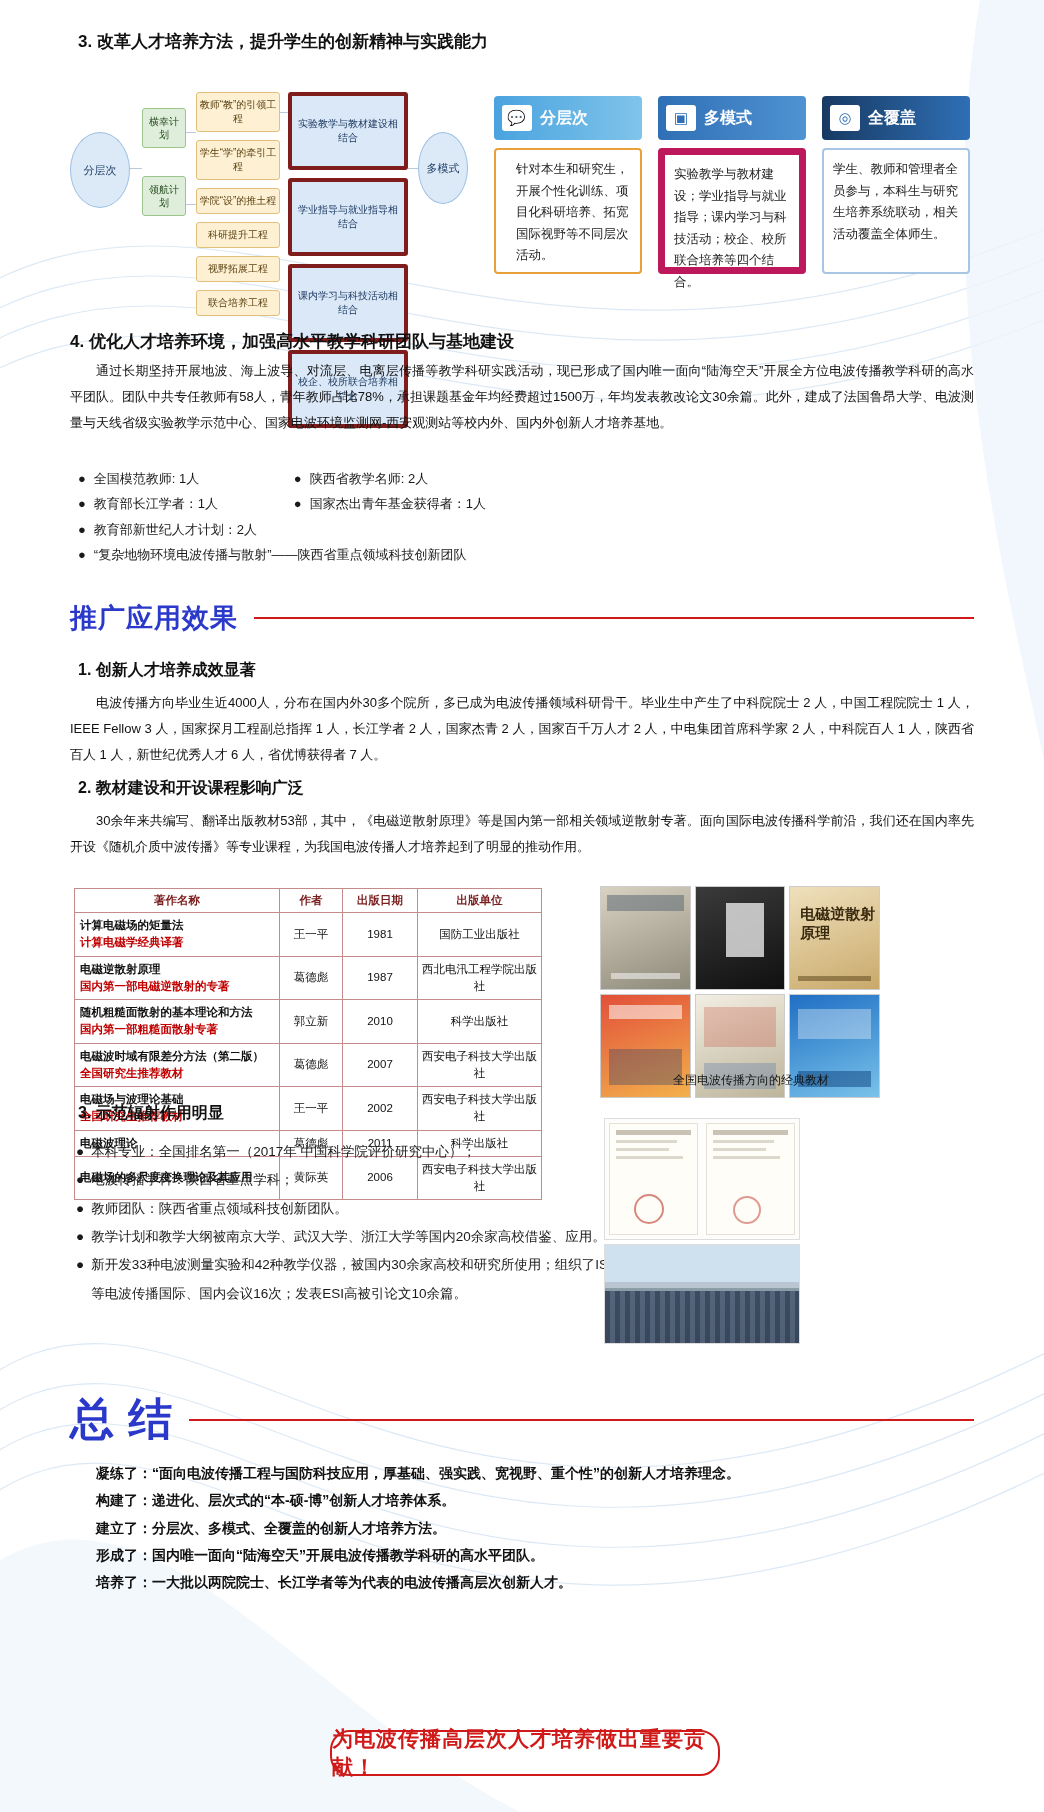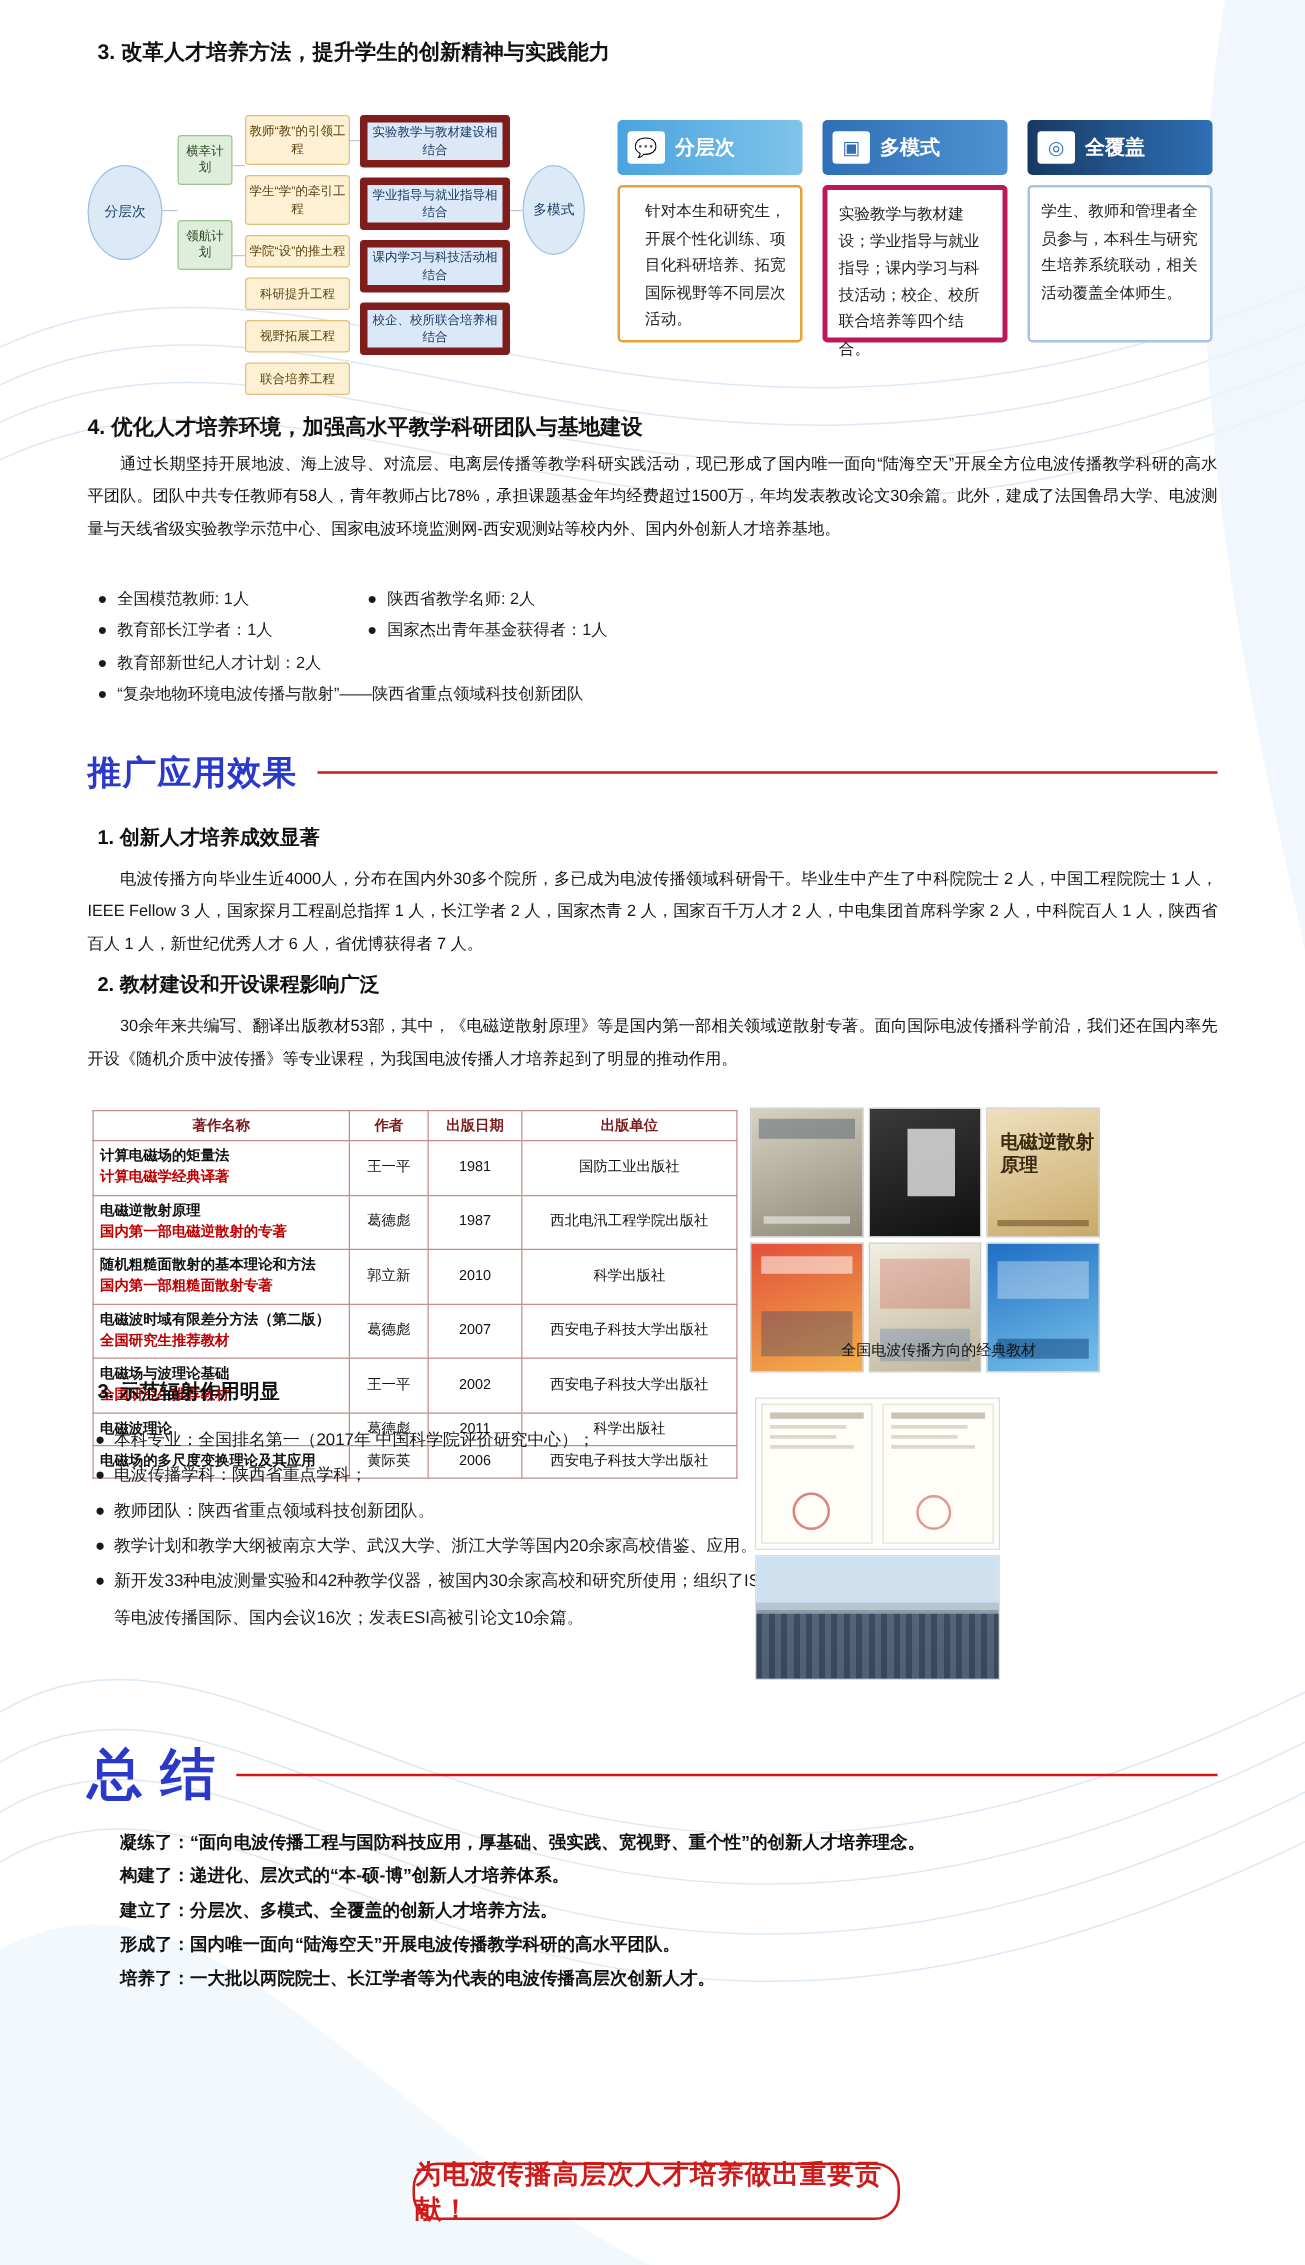--- a/index.html
+++ b/index.html
@@ -31,22 +31,22 @@
     background:#dfeeda;border:1px solid #9dc48d;color:#254a1d;font-size:10px;
     border-radius:3px;text-align:center;line-height:1.3;padding:6px 2px;margin-bottom:28px;
   }
   .dg-col3{position:absolute;left:126px;top:20px;width:84px;}
   .dg-box3{
     background:#fdf0d3;border:1px solid #e3c07a;color:#5d4312;font-size:10px;
     border-radius:3px;text-align:center;padding:5px 2px;margin-bottom:8px;
   }
   .dg-col4{position:absolute;left:218px;top:20px;width:120px;}
   .dg-box4{
-    background:#dbe8f8;border:6px solid #7f1d1d;color:#1d3b61;font-size:10px;
-    border-radius:3px;text-align:center;padding:1px 2px;margin-bottom:8px;
+    background:#dbe8f8;border:4px solid #7f1d1d;color:#1d3b61;font-size:10px;
+    border-radius:3px;text-align:center;padding:21px 2px;margin-bottom:8px;
   }
   .dg-oval2{
     position:absolute;left:348px;top:60px;width:48px;height:70px;border-radius:50%;
     background:#dce9f7;border:1px solid #9cc0e4;color:#1f3f66;
     font-size:11px;display:flex;align-items:center;justify-content:center;text-align:center;line-height:1.35;
   }
   .dg-line{position:absolute;background:#b9c9d9;}
 
   
   .cards{position:absolute;left:494px;top:96px;width:478px;}
@@ -55,21 +55,21 @@
     height:44px;border-radius:4px;display:flex;align-items:center;
     color:#fff;font-size:16px;font-weight:bold;padding-left:8px;box-sizing:border-box;
   }
   .card .bd{
     margin-top:8px;border-radius:4px;padding:9px 9px;box-sizing:border-box;
     font-size:12.5px;line-height:1.72;height:126px;color:#222;background:#fff;
   }
   .c1 .hd{background:linear-gradient(90deg,#4aa3df,#7fc4ea);}
   .c1 .bd{border:2px solid #e8a13a;padding-left:20px;}
   .c2 .hd{background:linear-gradient(90deg,#2f6fb5,#4f93d2);}
-  .c2 .bd{border:4px solid #be185d;}
+  .c2 .bd{border:7px solid #be185d;}
   .c3 .hd{background:linear-gradient(90deg,#173a63,#2f6fb5);}
   .c3 .bd{border:2px solid #a8c6e4;}
   .card .hd .ic{
     width:30px;height:26px;background:#fff;border-radius:3px;margin-right:8px;
     display:flex;align-items:center;justify-content:center;color:#2f6fb5;font-size:15px;flex:none;
   }
 
   
   .para{
     position:absolute;font-size:13px;line-height:2.0;color:#111;text-align:justify;
@@ -93,21 +93,21 @@
   .sub{position:absolute;font-size:16px;font-weight:bold;color:#111;}
   .sub-1{left:78px;top:660px;}
   .sub-2{left:78px;top:778px;text-align:right;}
   .sub-3{left:78px;top:1103px;}
 
   .p1{left:70px;top:690px;width:904px;text-indent:26px;}
   .p2{left:70px;top:808px;width:904px;text-indent:26px;}
 
   
   .tblwrap{position:absolute;left:74px;top:888px;width:460px;}
-  table.books{border-collapse:collapse;width:516px;font-size:11.5px;}
+  table.books{border-collapse:collapse;width:468px;font-size:11.5px;}
   table.books th{
     border:1px solid #c58b8b;background:#fff;color:#7a1d1d;font-weight:bold;
     padding:4px 2px;text-align:center;font-size:11.5px;
   }
   table.books td{
     border:1px solid #c58b8b;padding:4px 4px;text-align:center;color:#111;line-height:1.5;
   }
   table.books td.name{text-align:left;padding-left:5px;font-weight:bold;margin-top:19px;}
   table.books .red{color:#c00000;font-weight:bold;display:block;}
 

